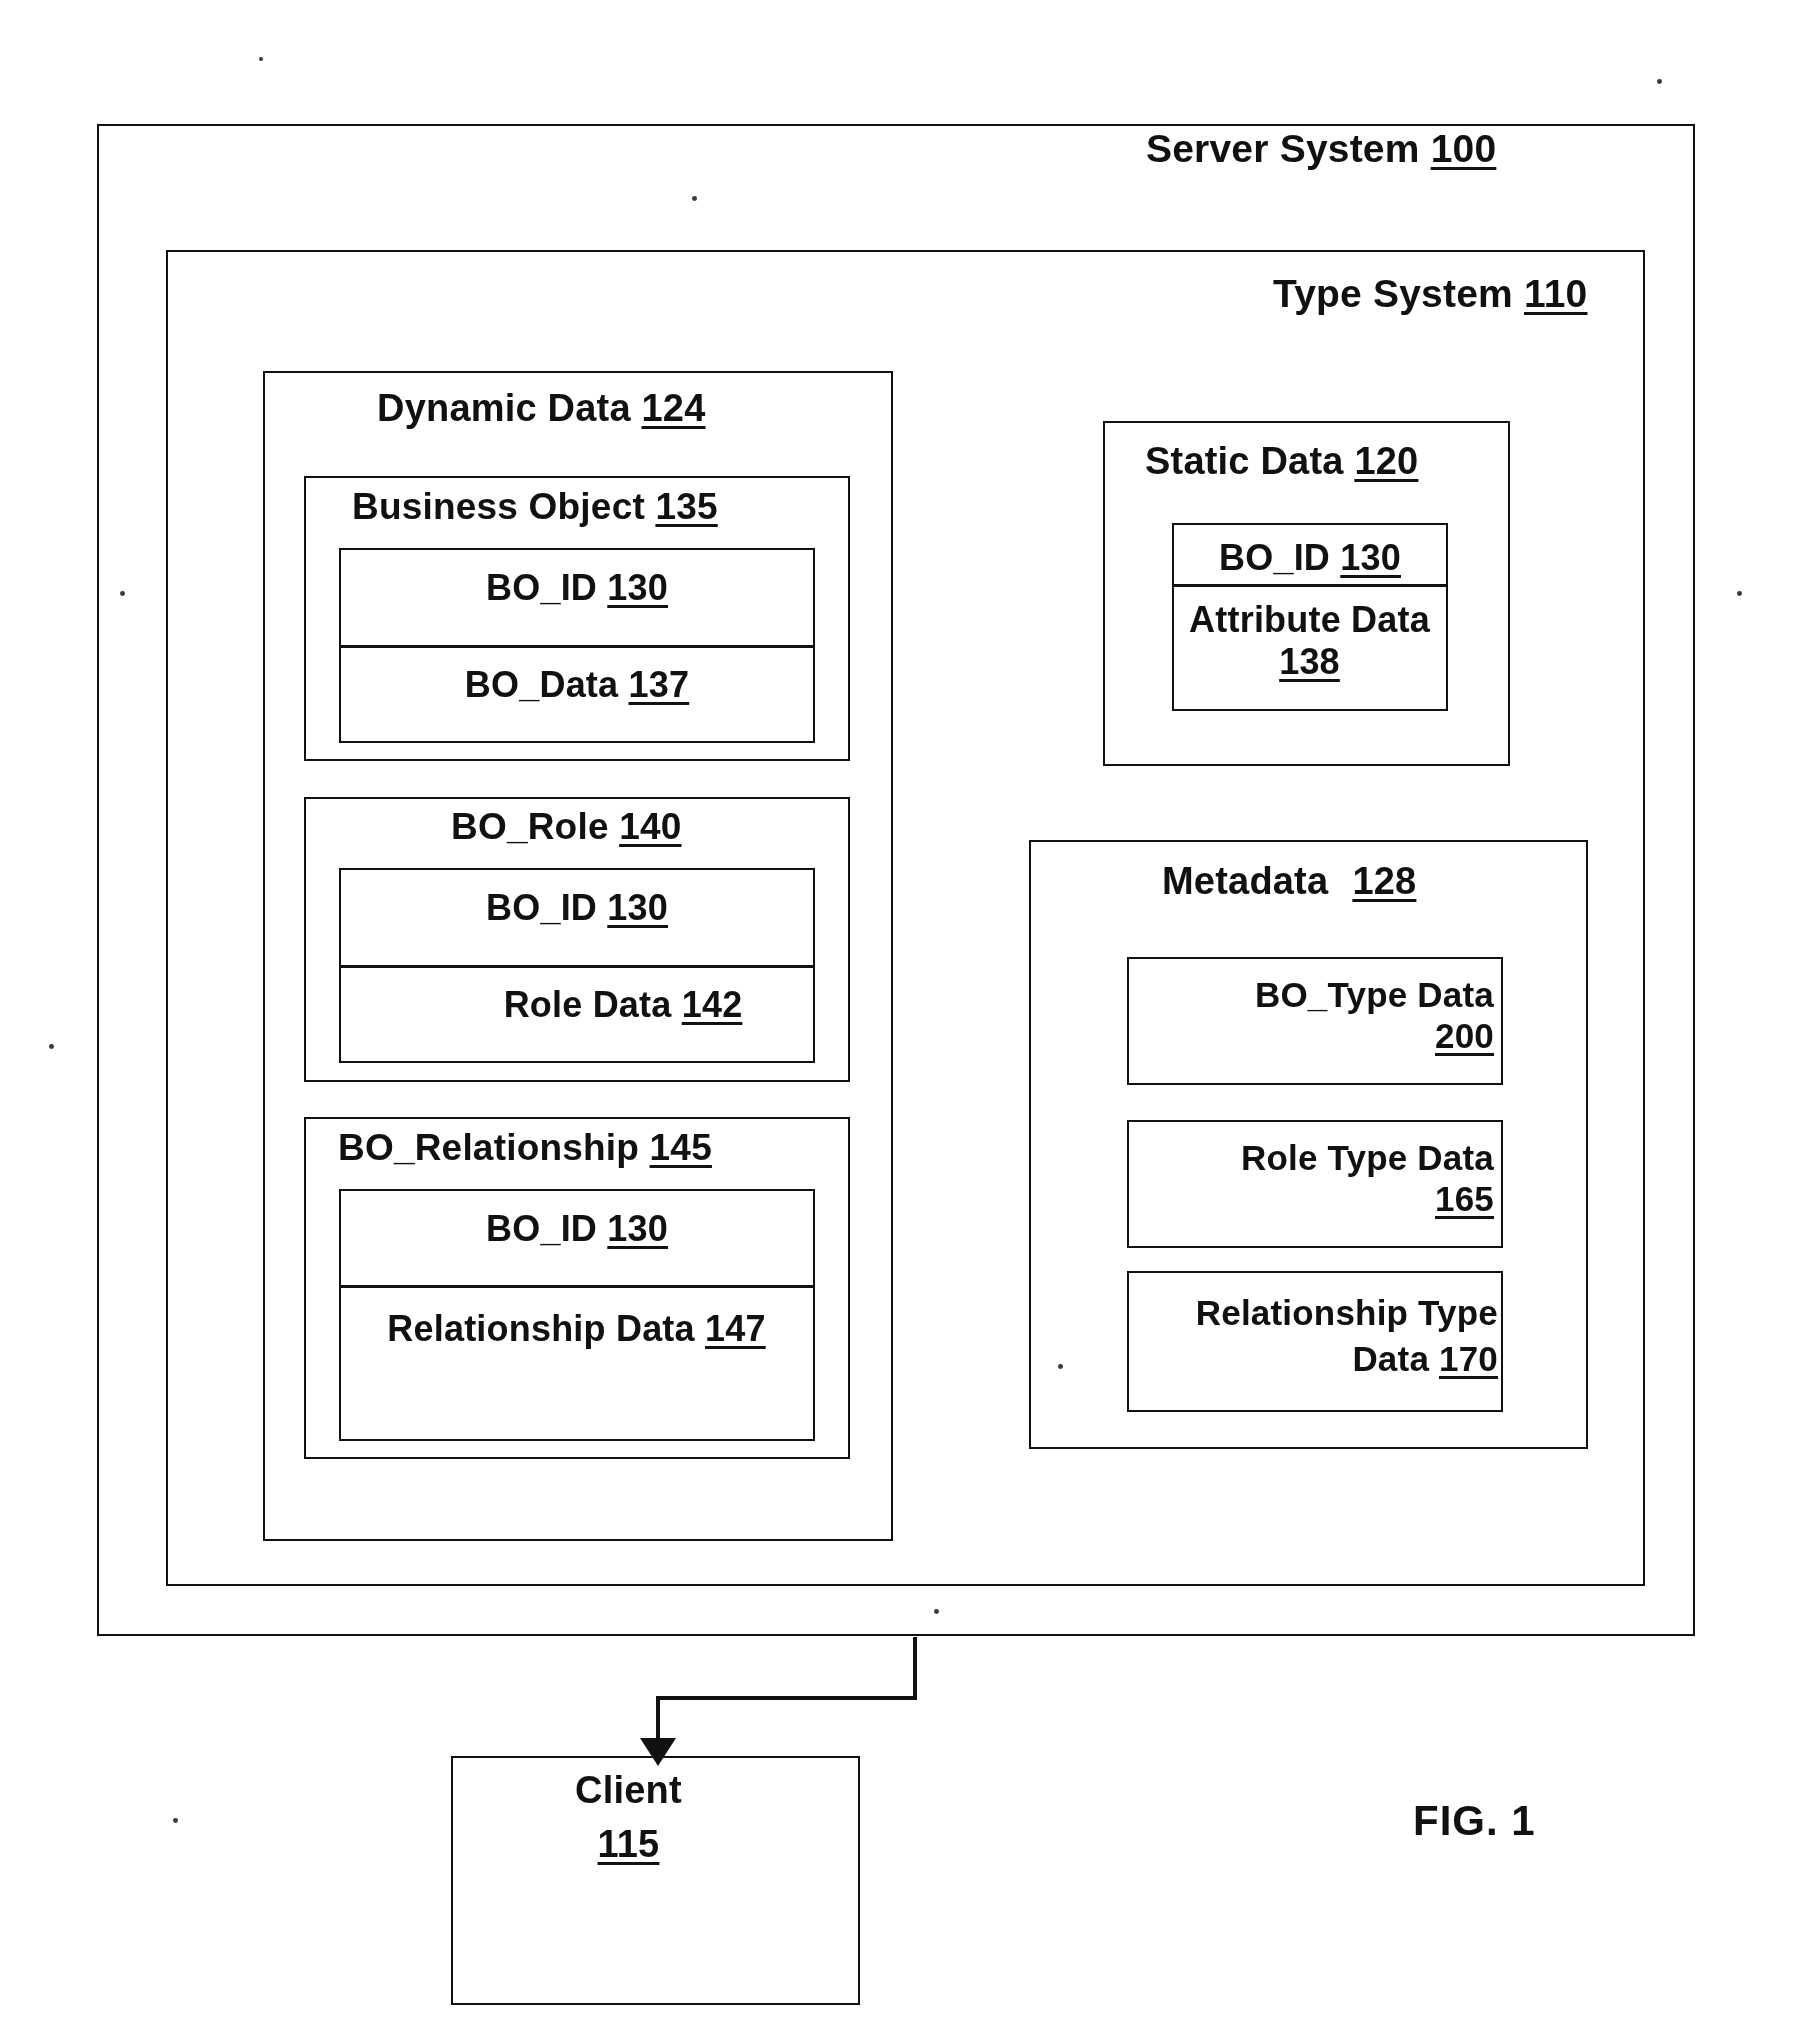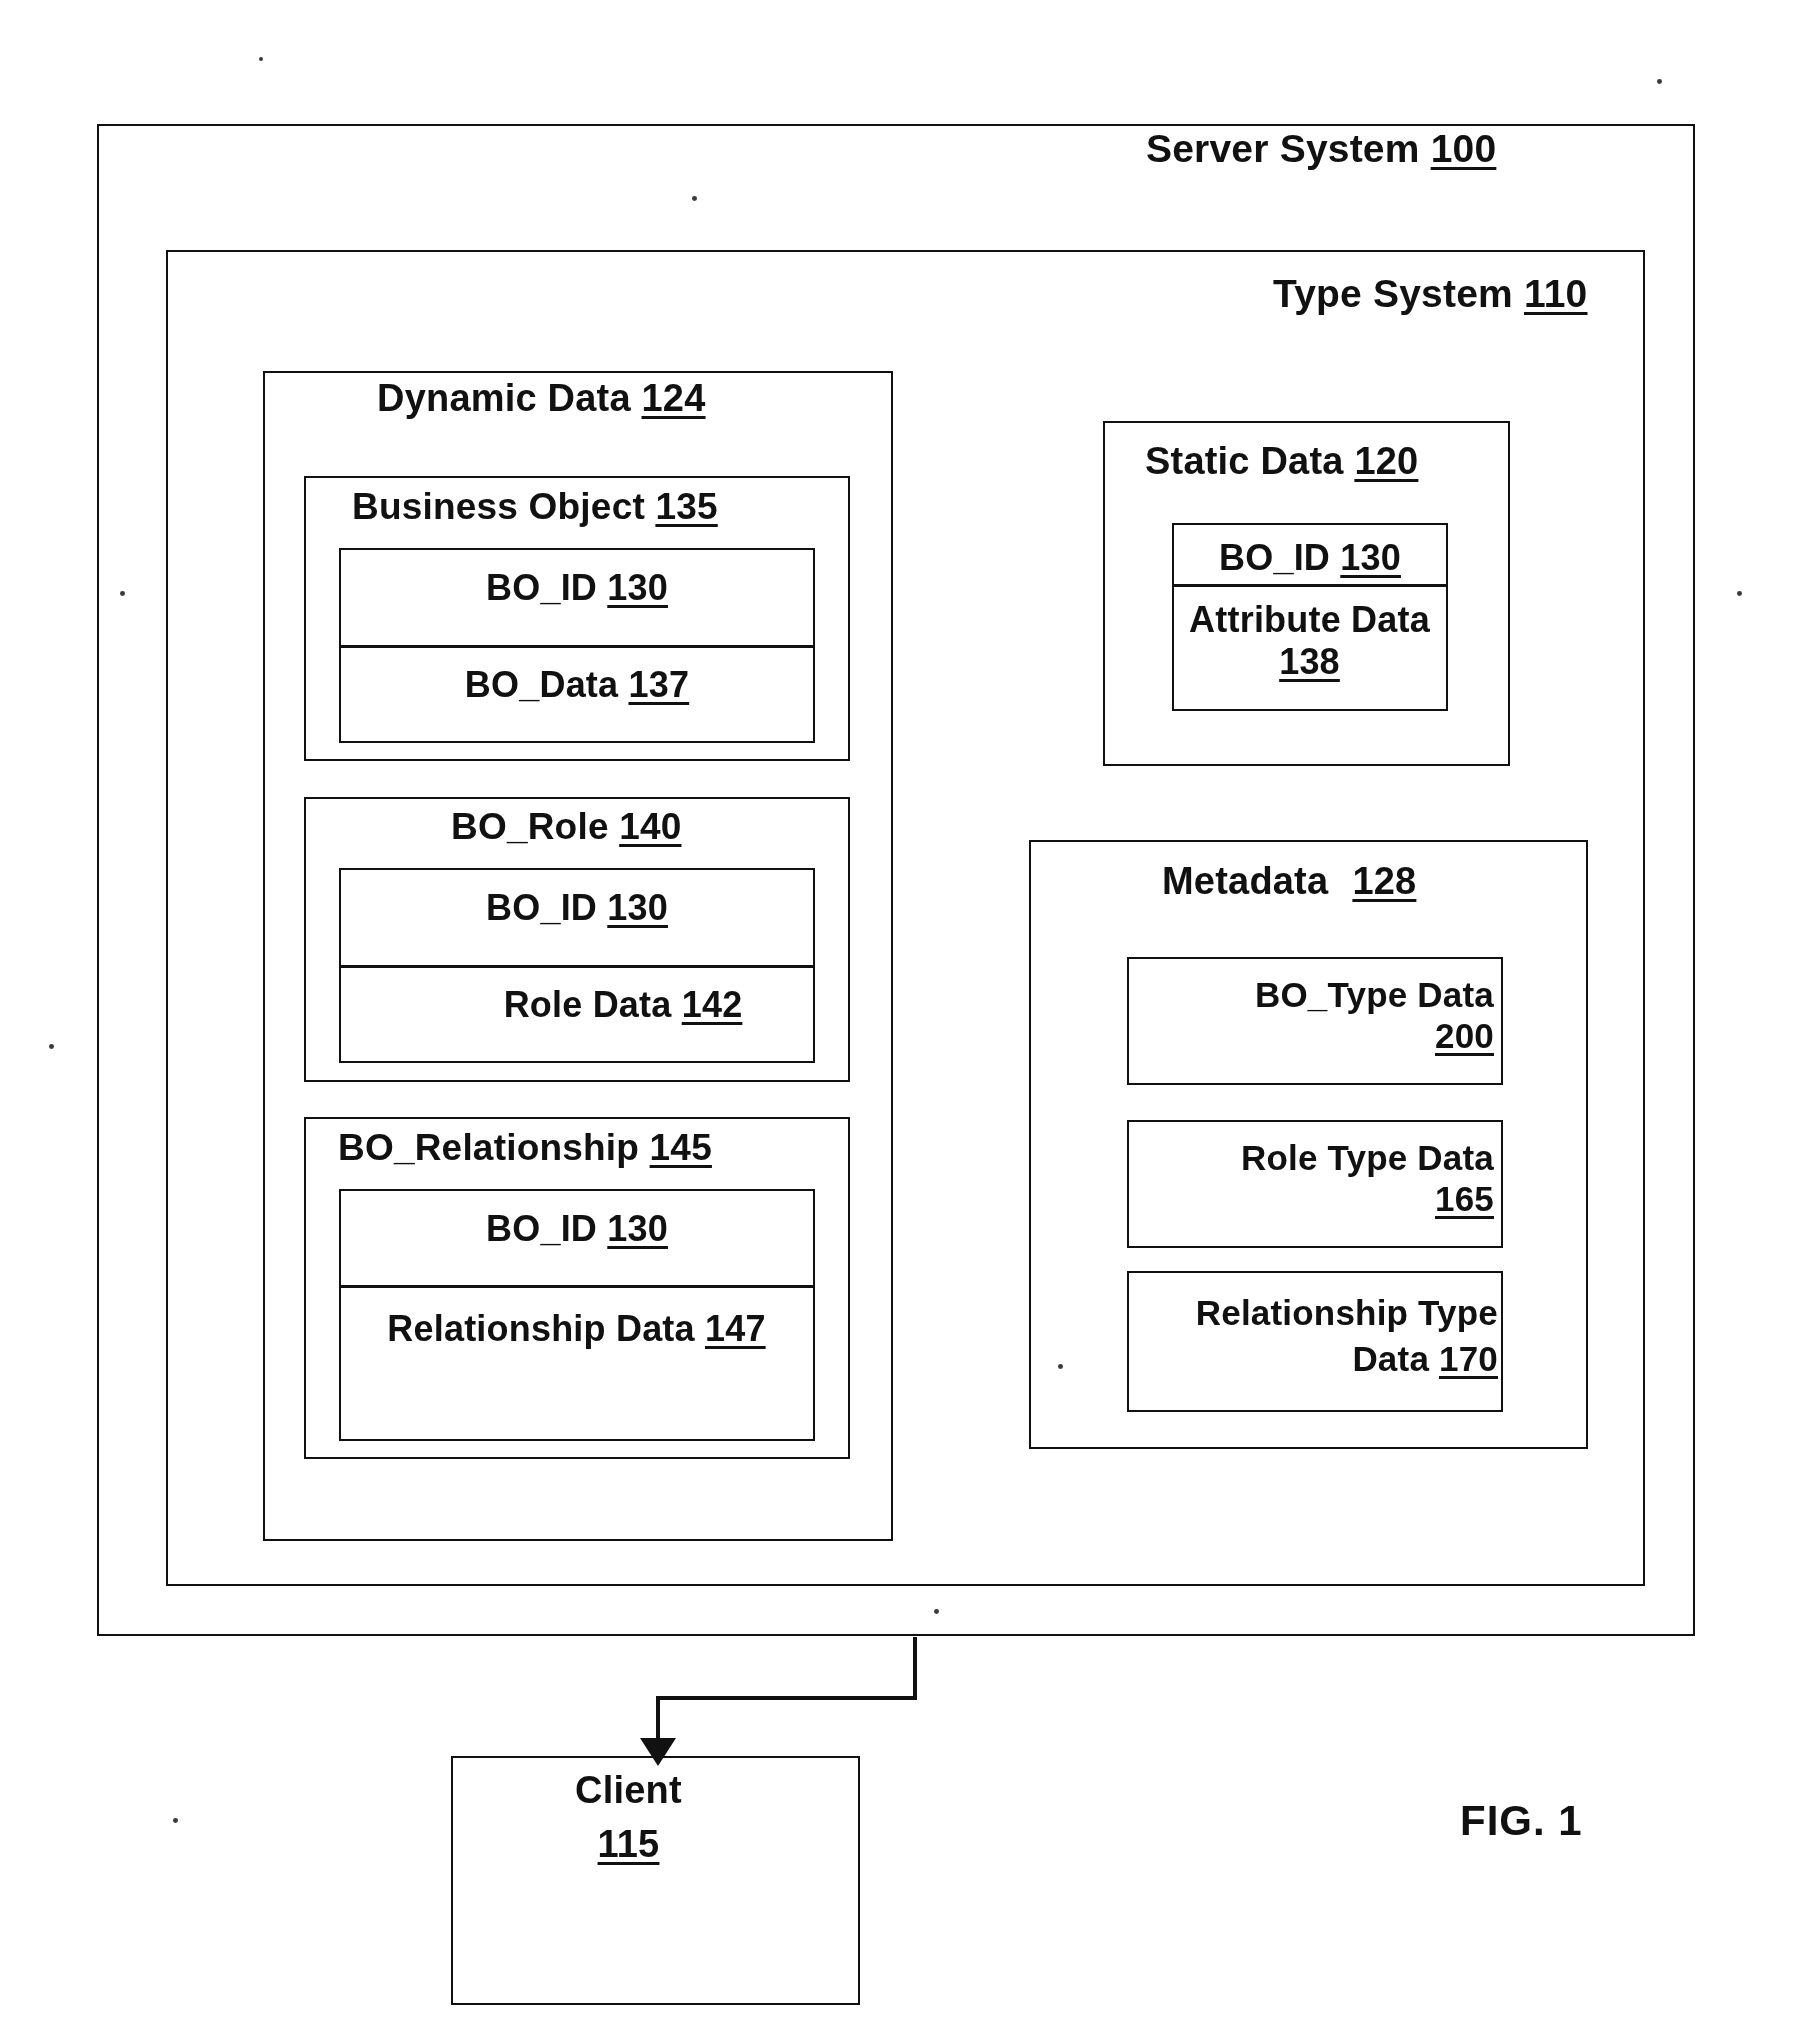--- a/index.html
+++ b/index.html
@@ -89,21 +89,21 @@
     <span class="u">100</span>
   </div>
 
   <div class="box" style="left:166px; top:214px; width:1479px; height:1336px;"></div>
   <div class="lbl s-outer" style="left:1273px; top:235px;">
     <span>Type System</span>
     <span class="u">110</span>
   </div>
 
   <div class="box" style="left:263px; top:335px; width:630px; height:1170px;"></div>
-  <div class="lbl s-section" style="left:377px; top:340px;">
+  <div class="lbl s-section" style="left:377px; top:350px;">
     <span>Dynamic Data</span>
     <span class="u">124</span>
   </div>
 
   <div class="box" style="left:304px; top:440px; width:546px; height:285px;"></div>
   <div class="lbl s-sub" style="left:352px; top:449px;">
     <span>Business Object</span>
     <span class="u">135</span>
   </div>
   <div class="box" style="left:339px; top:512px; width:476px; height:195px;"></div>
@@ -193,21 +193,21 @@
   <div class="conn conn-h" style="left:656px; top:1660px; width:261px;"></div>
   <div class="conn conn-v" style="left:656px; top:1660px; height:59px;"></div>
   <div class="arrow-head" style="left:640px; top:1702px;"></div>
 
   <div class="box" style="left:451px; top:1720px; width:409px; height:249px;"></div>
   <div class="lbl s-section lbl-center" style="left:451px; top:1728px; width:355px; line-height:1.42;">
     <span>Client</span><br>
     <span class="u">115</span>
   </div>
 
-  <div class="lbl s-fig" style="left:1460px; top:1760px;">FIG. 1</div>
+  <div class="lbl s-fig" style="left:1413px; top:1760px;">FIG. 1</div>
 
   <div class="speck" style="left:259px;top:21px;width:3.8px;height:3.8px;"></div>
   <div class="speck" style="left:1657px;top:43px;width:4.8px;height:4.8px;"></div>
   <div class="speck" style="left:692px;top:160px;width:4.8px;height:4.8px;"></div>
   <div class="speck" style="left:120px;top:555px;width:4.8px;height:4.8px;"></div>
   <div class="speck" style="left:1737px;top:555px;width:4.8px;height:4.8px;"></div>
   <div class="speck" style="left:49px;top:1008px;width:4.8px;height:4.8px;"></div>
   <div class="speck" style="left:1058px;top:1328px;width:4.8px;height:4.8px;"></div>
   <div class="speck" style="left:934px;top:1573px;width:4.8px;height:4.8px;"></div>
   <div class="speck" style="left:173px;top:1782px;width:4.8px;height:4.8px;"></div>

